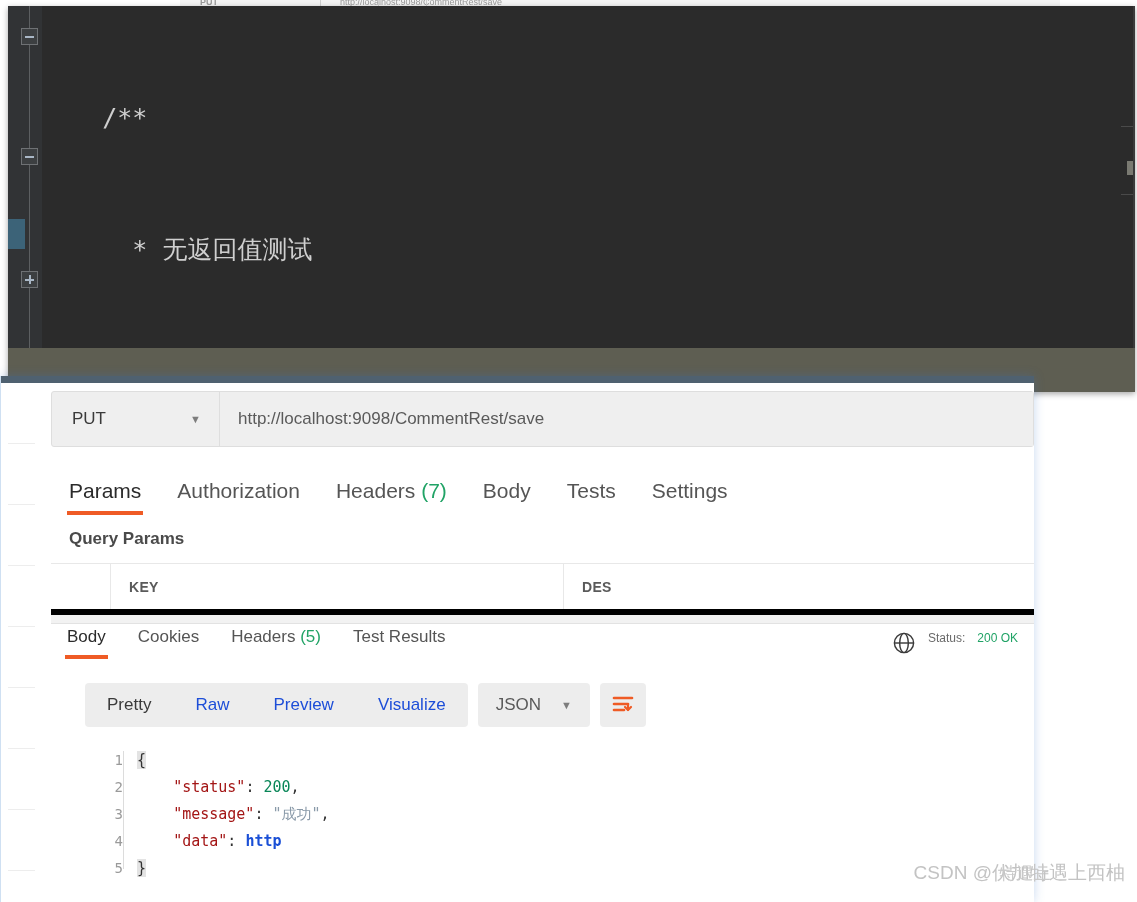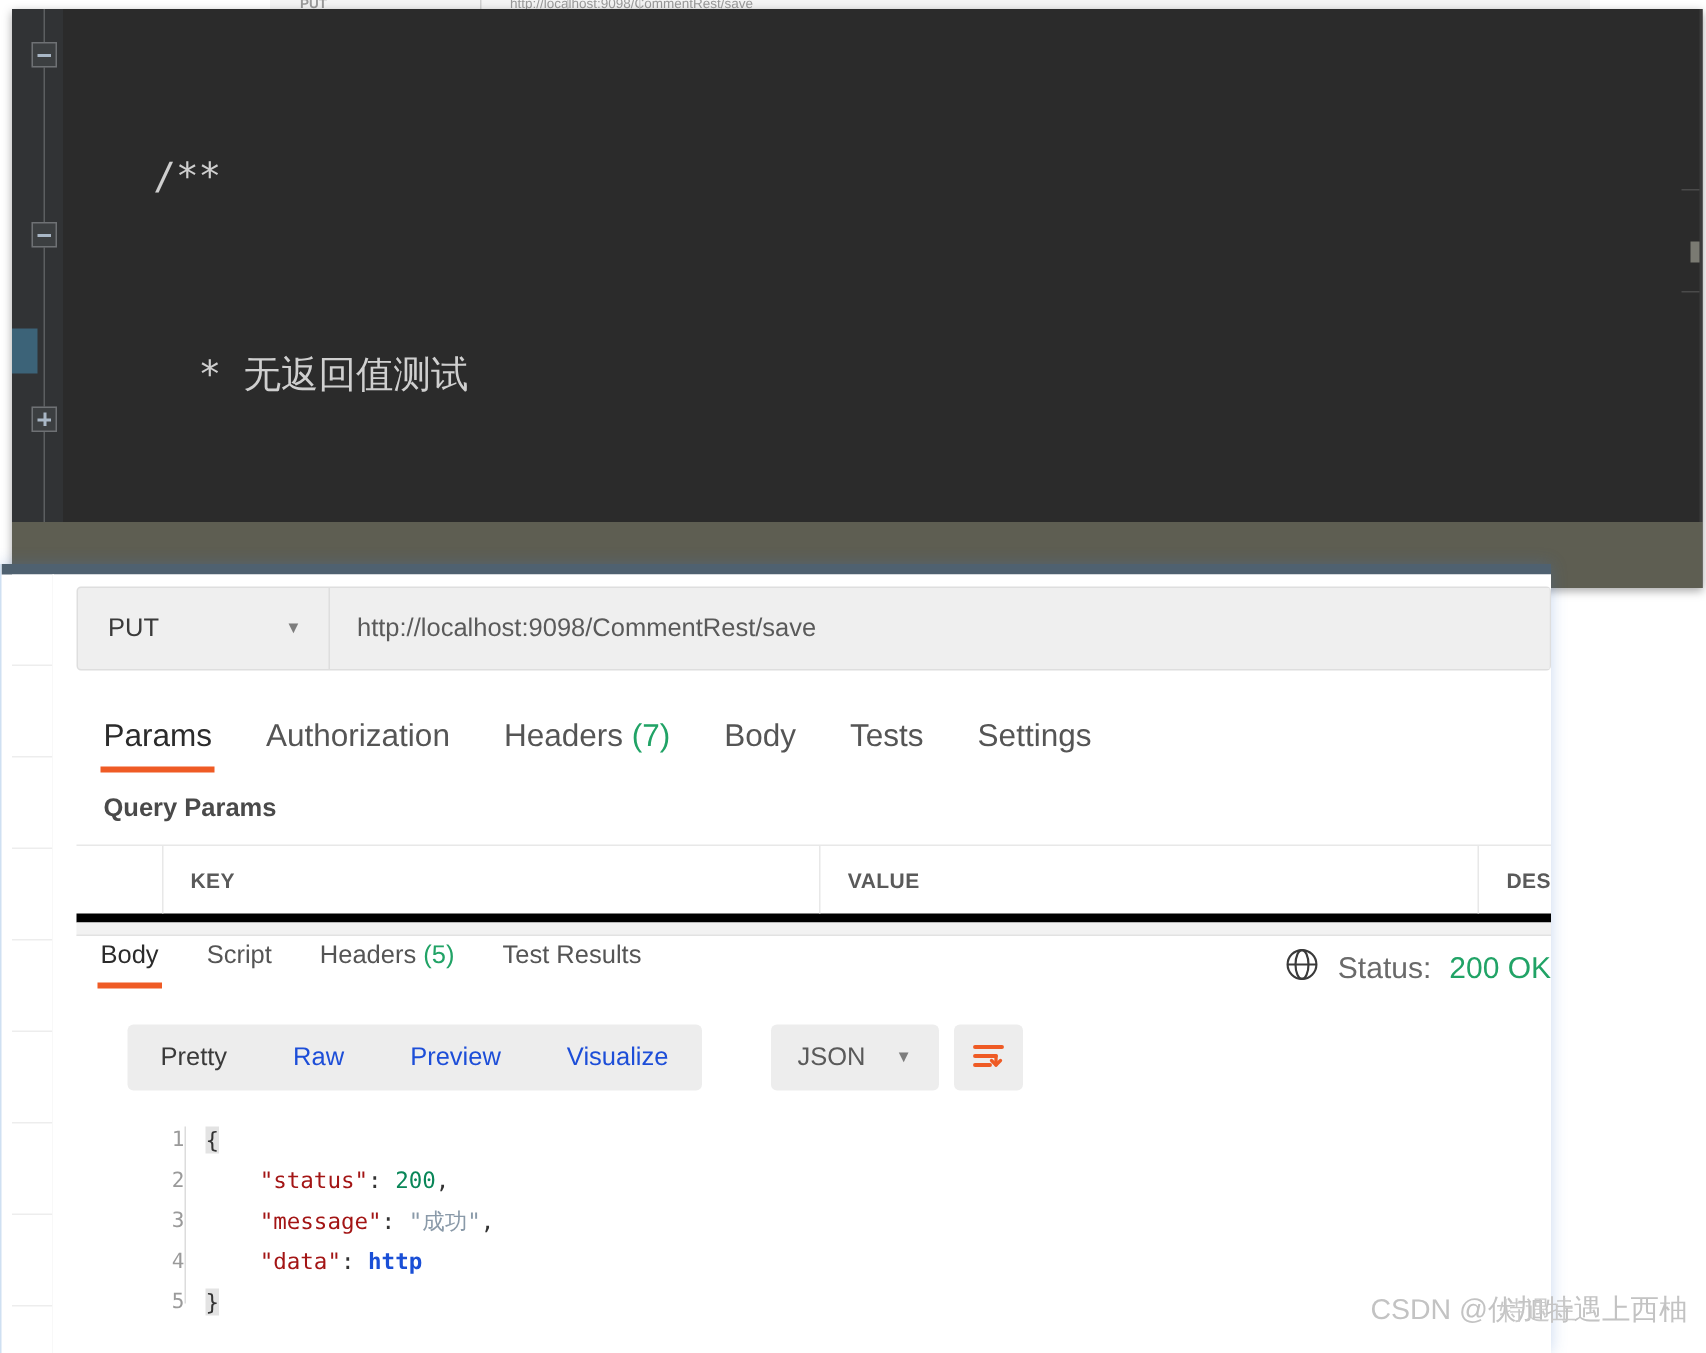--- a/index.html
+++ b/index.html
@@ -161,39 +161,39 @@
   }
   .stab{
     font-size:17px;color:#555;padding:0 16px 12px 16px;cursor:pointer;position:relative;white-space:nowrap;
   }
   .stab .cnt{color:#21a366;}
   .stab.active{color:#2b2b2b;}
   .stab.active:after{
     content:"";position:absolute;left:14px;right:14px;bottom:0;height:4px;background:#ef5b25;
   }
   #status-area{
-    position:absolute;right:0;top:248px;display:flex;align-items:center;gap:12px;
-    font-size:20px;color:#6a6a6a;white-space:nowrap;
+    position:absolute;right:16px;top:248px;display:flex;align-items:flex-start;gap:12px;
+    font-size:12px;color:#6a6a6a;white-space:nowrap;
   }
   #status-area .ok{color:#21a366;}
 
   
   #resp-toolbar{
     position:absolute;left:50px;top:300px;display:flex;align-items:center;gap:10px;
   }
   #fmt-group{
     background:#ededed;border-radius:4px;display:flex;align-items:center;height:44px;
   }
   #fmt-group .fbtn{
     font-size:17px;color:#1d4ed8;padding:0 22px;line-height:44px;cursor:pointer;
   }
   #fmt-group .fbtn.active{color:#3a3a3a;}
   #lang-select{
     background:#ededed;border-radius:4px;height:44px;display:flex;align-items:center;
-    gap:20px;padding:0 18px;font-size:17px;color:#5a5a5a;cursor:pointer;margin-left:36px;
+    gap:20px;padding:0 18px;font-size:17px;color:#5a5a5a;cursor:pointer;
   }
   #lang-select .caret{font-size:11px;color:#7d7d7d;}
   #wrap-btn{
     background:#ededed;border-radius:4px;height:44px;width:46px;display:flex;
     align-items:center;justify-content:center;cursor:pointer;
   }
 
   
   #json-body{
     position:absolute;left:50px;top:364px;right:0;bottom:0;
@@ -301,28 +301,27 @@
       <div class="rtab"><span>Body</span></div>
       <div class="rtab"><span>Tests</span></div>
       <div class="rtab"><span>Settings</span></div>
     </div>
 
     <div id="query-params-label">Query Params</div>
 
     <div id="params-table">
       <div class="col check"></div>
       <div class="col key">KEY</div>
-      <div class="col value">VALUE</div>
       <div class="col desc">DES</div>
     </div>
     <div id="params-bottom-strip"></div>
 
     <div id="resp-tabs">
       <div class="stab active"><span>Body</span></div>
-      <div class="stab"><span>Script</span></div>
+      <div class="stab"><span>Cookies</span></div>
       <div class="stab"><span>Headers</span> <span class="cnt">(5)</span></div>
       <div class="stab"><span>Test Results</span></div>
     </div>
 
     <div id="status-area">
       <span>
         <svg width="24" height="24" viewBox="0 0 20 20">
             <circle cx="10" cy="10" r="8" fill="none" stroke="#3a3a3a" stroke-width="1.2"></circle>
             <ellipse cx="10" cy="10" rx="3.6" ry="8" fill="none" stroke="#3a3a3a" stroke-width="1.2"></ellipse>
             <path d="M2 10h16" stroke="#3a3a3a" stroke-width="1.2"></path>

